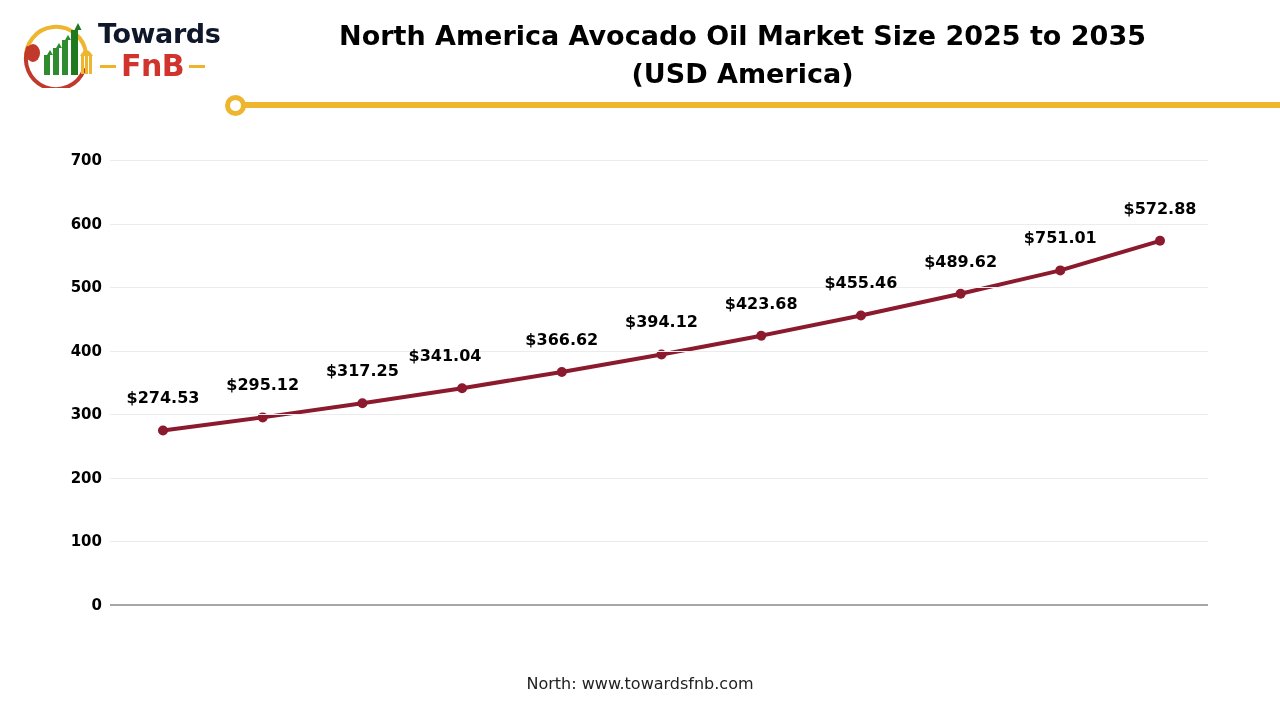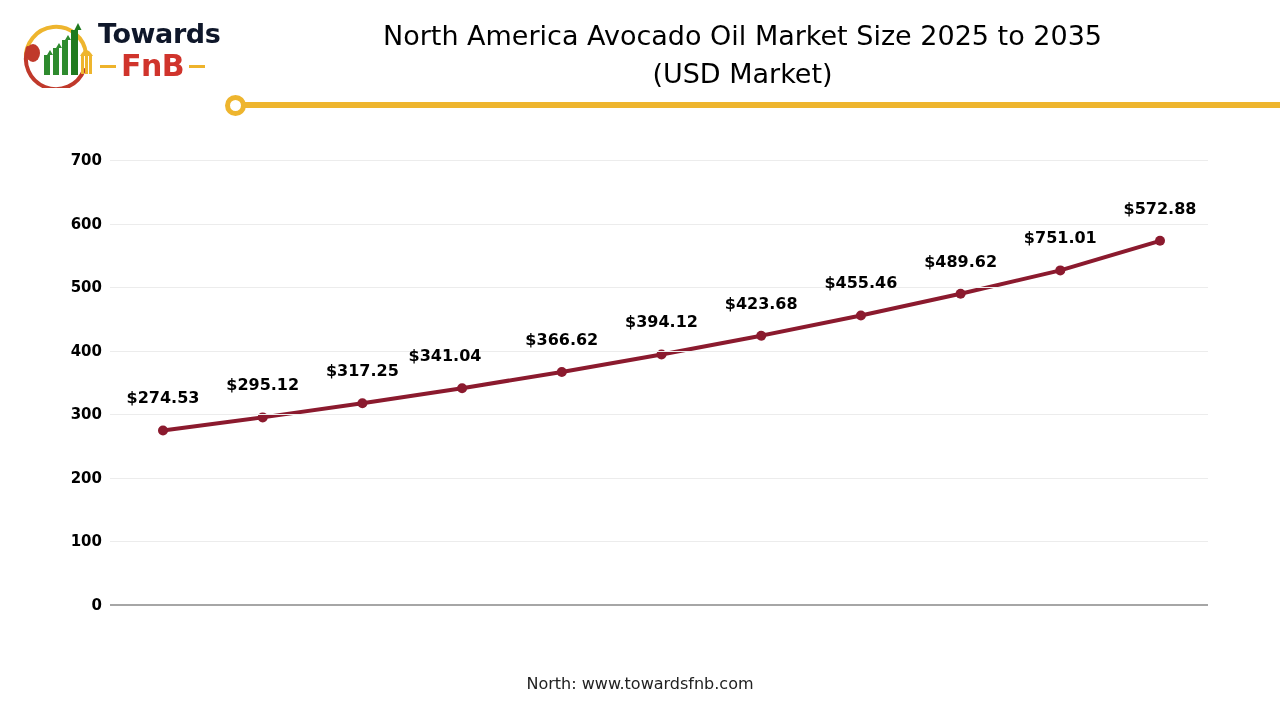--- a/index.html
+++ b/index.html
@@ -74,21 +74,21 @@
 
   
   #chart-title {
     position: absolute;
     left: 300px;
     top: 17px;
     width: 885px;
     text-align: center;
     font-family: "DejaVu Sans", sans-serif;
     font-size: 27px;
-    font-weight: normal;
+    font-weight: bold;
     color: #000000;
     line-height: 38px;
   }
 
   
   #accent-rule {
     position: absolute;
     left: 243px;
     top: 102px;
     width: 1037px;
@@ -235,21 +235,21 @@
     <div class="logo-fnb-row">
       <span class="logo-dash"></span>
       <span class="logo-fnb">FnB</span>
       <span class="logo-dash"></span>
     </div>
   </div>
 </div>
 
 <div id="chart-title">
   <div>North America Avocado Oil Market Size 2025 to 2035</div>
-  <div>(USD Market)</div>
+  <div>(USD America)</div>
 </div>
 
 <div id="accent-rule"></div>
 <div id="accent-ring"></div>
 
 <div id="plot-wrap">
   <div id="y-axis">
       <div class="y-tick-label" style="top: 436px;">0</div>
       <div class="y-tick-label" style="top: 372.429px;">100</div>
       <div class="y-tick-label" style="top: 308.857px;">200</div>

